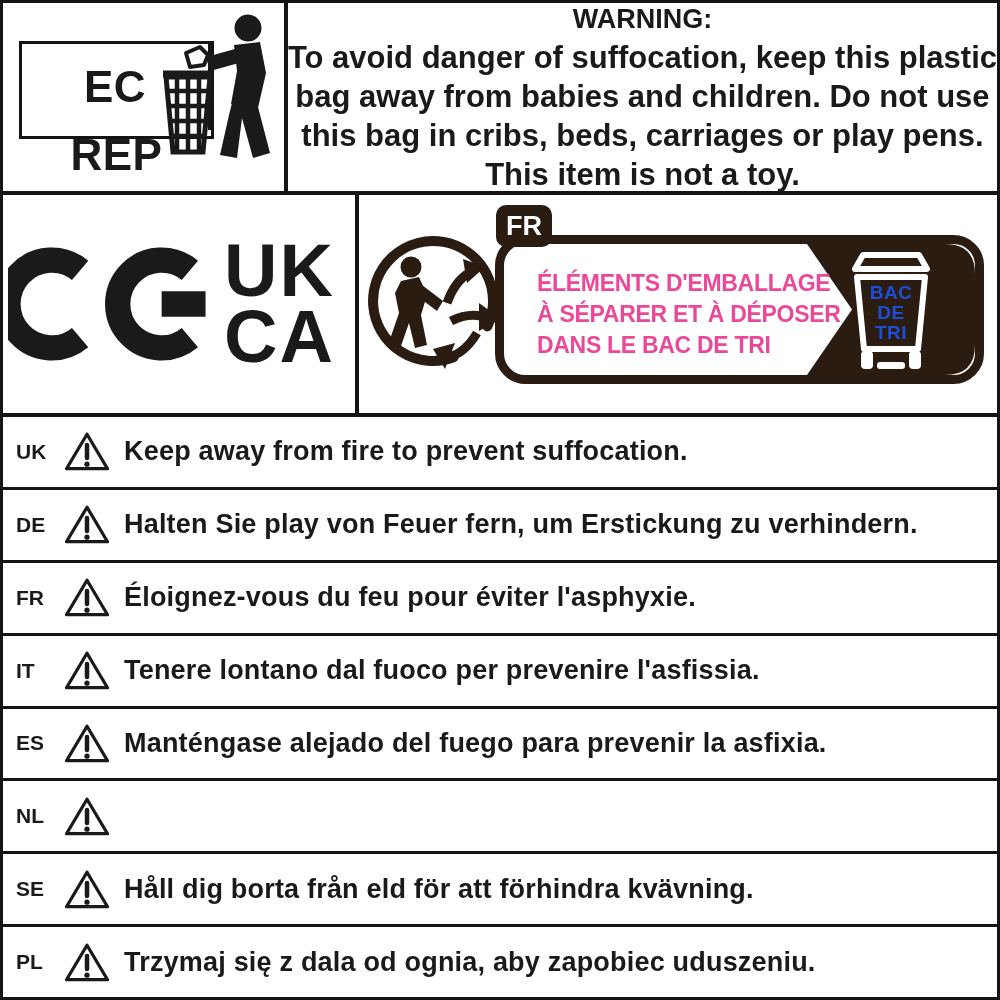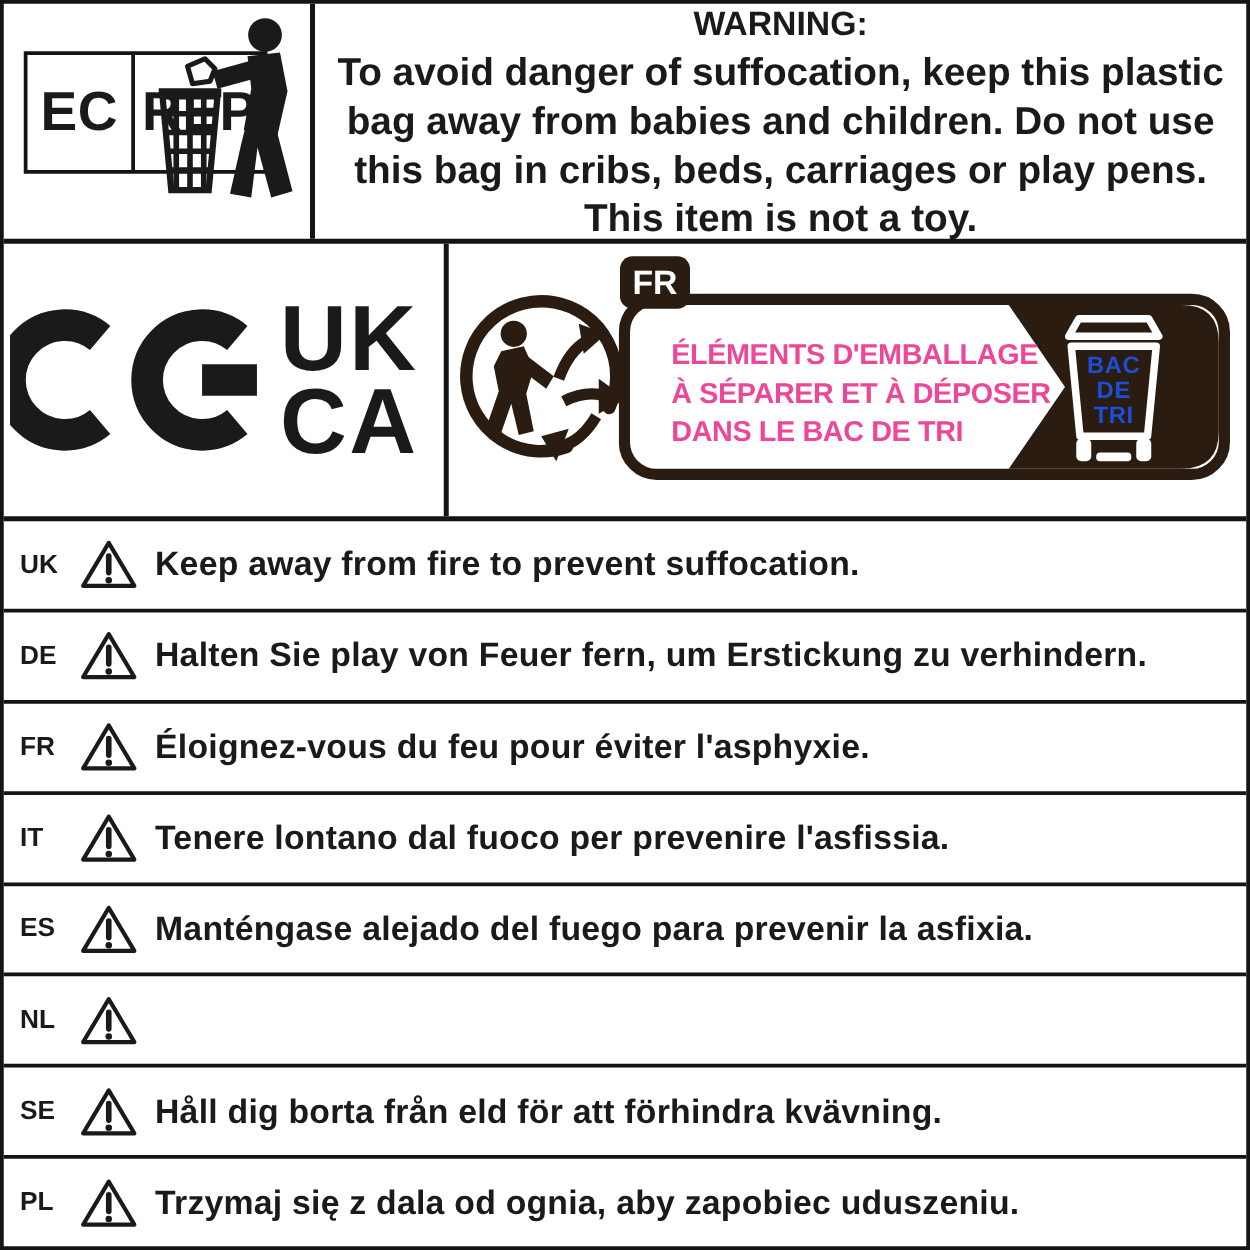--- a/index.html
+++ b/index.html
@@ -7,29 +7,29 @@
   .sheet {
     position:relative; width:1000px; height:1000px;
     border:3px solid #141414; background:#fff;
     display:flex; flex-direction:column;
   }
   
   .band-top { height:192px; display:flex; border-bottom:4px solid #141414; }
   .cell-ecrep { width:356px; border-right:4px solid #141414; position:relative; }
   .ecrep-box {
     position:absolute; left:16px; top:38px; width:195px; height:98px;
-    border:3px solid #141414; display:flex;
+    border:3px solid #141414; display:flex;flex-direction:column;
   }
   .ecrep-cell { display:flex; align-items:center; justify-content:center;
     font-size:44px; font-weight:600; letter-spacing:0.5px; }
   .ecrep-cell.ec { flex:0 0 86px; border-right:3px solid #141414; }
   .ecrep-cell.rep { flex:1; }
   .tidyman { position:absolute; right:6px; top:8px; }
   .cell-warning { flex:1; display:flex; flex-direction:column;
-    justify-content:center; align-items:center; padding:4px 18px; }
+    justify-content:center; align-items:center; padding:4px 0; }
   .warning-title { font-size:27px; font-weight:800; line-height:37px; }
   .warning-line { font-size:31px; font-weight:800; line-height:39px; white-space:nowrap; }
   
   .band-mid { height:222px; display:flex; border-bottom:4px solid #141414; }
   .cell-ce { width:356px; border-right:4px solid #141414;
     display:flex; align-items:center; padding-left:5px; }
   .ukca { font-size:74px; font-weight:800; line-height:66px; letter-spacing:2px; margin-left:10px; }
   .cell-fr { flex:1; position:relative; }
   .triman { position:absolute; left:2px; top:34px; }
   .fr-shape { position:absolute; left:136px; top:10px; }

